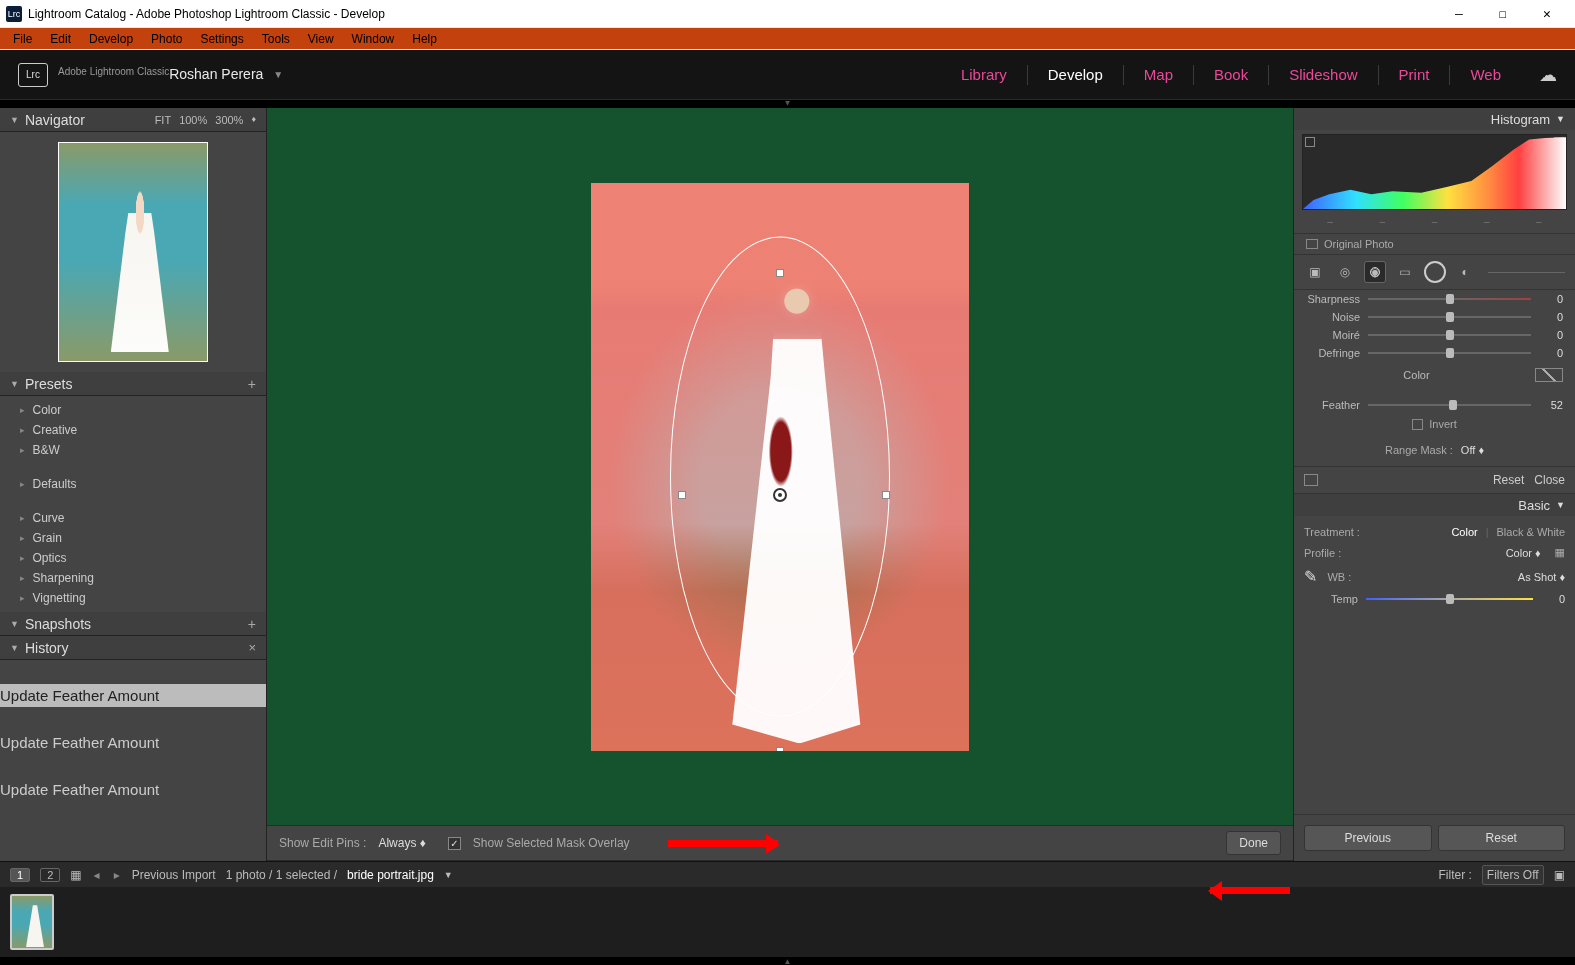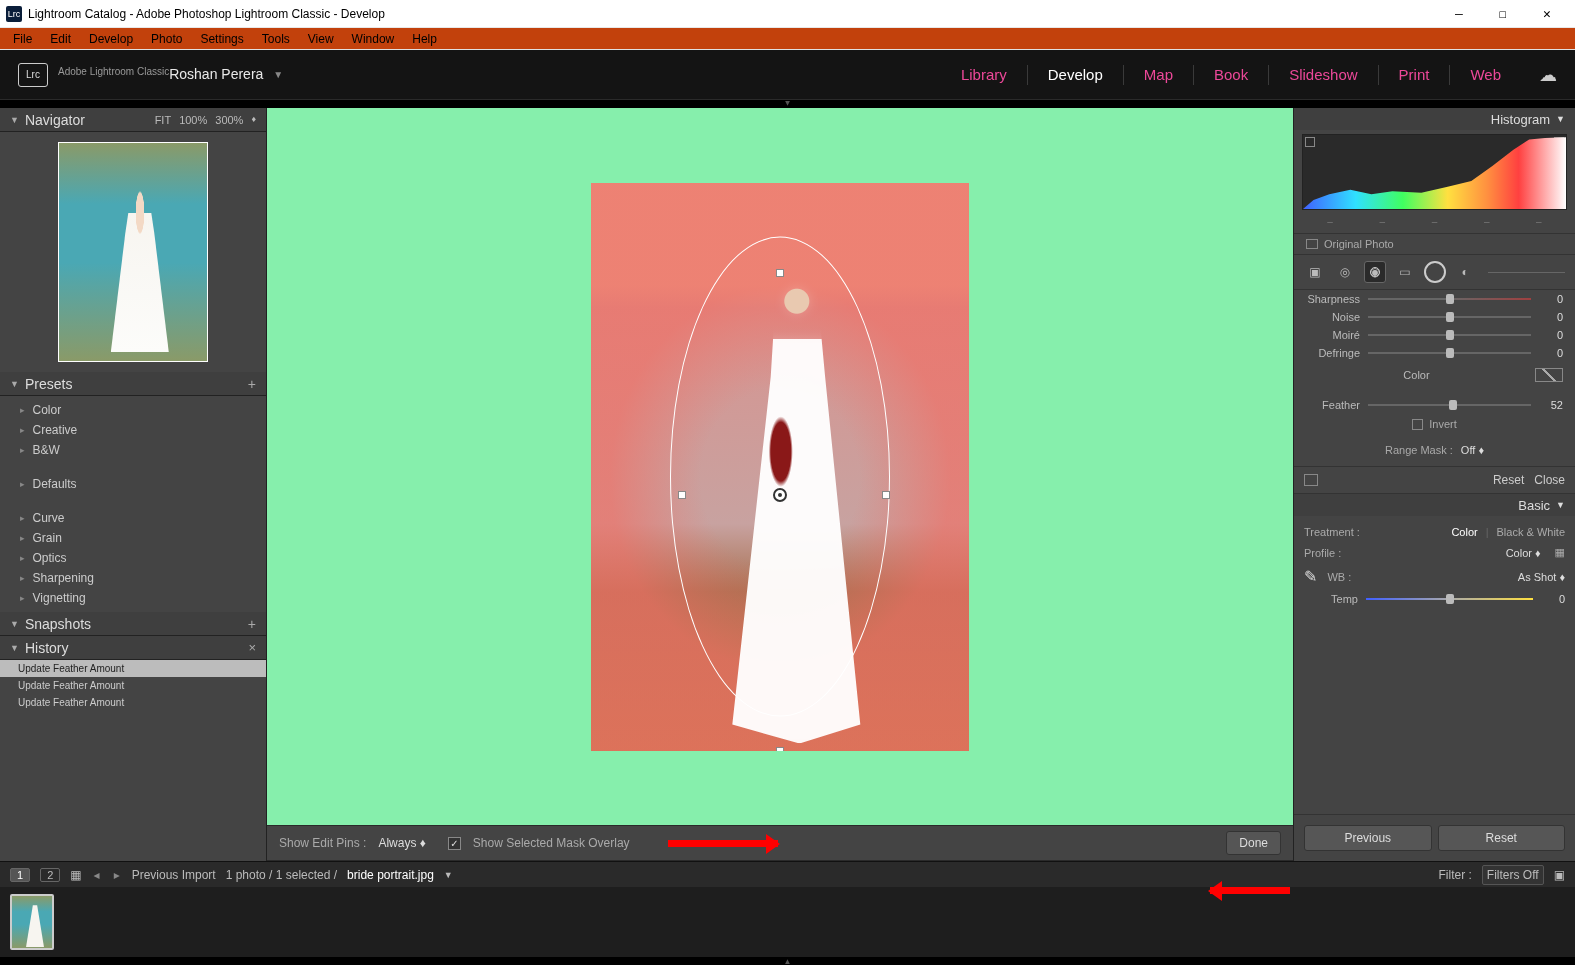--- a/index.html
+++ b/index.html
@@ -43,29 +43,29 @@
 .navigator-body { height: 240px; display: flex; align-items: center; justify-content: center; background: #444; }
 .nav-thumb { width: 150px; height: 220px; border: 1px solid #fff; background: linear-gradient(180deg, #8a9a68 0%, #4aa8b4 28%, #4aa8b4 55%, #8a9a68 100%); position: relative; overflow: hidden; }
 .nav-thumb .figure { position: absolute; left: 35%; top: 18%; width: 58px; height: 170px; background: radial-gradient(ellipse at 50% 18%, #f3d9c5 10%, transparent 11%), linear-gradient(180deg, transparent 18%, #f7f5f0 18%, #fcfcfa 100%); clip-path: polygon(38% 0, 62% 0, 75% 30%, 100% 100%, 0 100%, 25% 30%); }
 
 .presets-body { padding: 4px 0; background: #444; }
 .preset-item { padding: 3px 20px; font-size: 12px; color: #ccc; display: flex; align-items: center; }
 .preset-item::before { content: "▸"; font-size: 9px; margin-right: 8px; color: #888; }
 .preset-spacer { height: 14px; }
 
 .history-body { background: #444; }
-.hist-row { padding: 3px 18px; font-size: 10px; color: #ccc; }
+.hist-row { padding: 3px 0; font-size: 15px; color: #ccc; margin-top: 24px; }
 .hist-row.active { background: #bcbcbc; color: #222; }
 
 .left-buttons { display: flex; gap: 6px; padding: 10px; background: #444; border-top: 1px solid #333; }
 .left-buttons button { flex: 1; height: 26px; background: #565656; border: 1px solid #333; border-radius: 3px; color: #ddd; font-size: 12px; }
 .panel-head .x { margin-left: auto; color: #aaa; font-size: 13px; }
 
 
-.center { flex: 1; background: #86efac; position: relative; display: flex; flex-direction: column; }
+.center { flex: 1; background: #14532d; position: relative; display: flex; flex-direction: column; }
 .canvas-area { flex: 1; display: flex; align-items: center; justify-content: center; position: relative; }
 .photo { width: 378px; height: 568px; position: relative; overflow: hidden; }
 .photo .img {
   position: absolute; inset: 0;
   background:
     radial-gradient(ellipse 60% 45% at 50% 52%, rgba(255,80,80,0) 35%, rgba(240,110,100,0.65) 75%),
     linear-gradient(180deg, #e8a690 0%, #e8a690 18%, #d79490 22%, #c8a2a0 60%, #a87050 72%, #b87a48 100%);
 }
 .photo .person {
   position: absolute; left: 34%; top: 16%; width: 160px; height: 470px;

